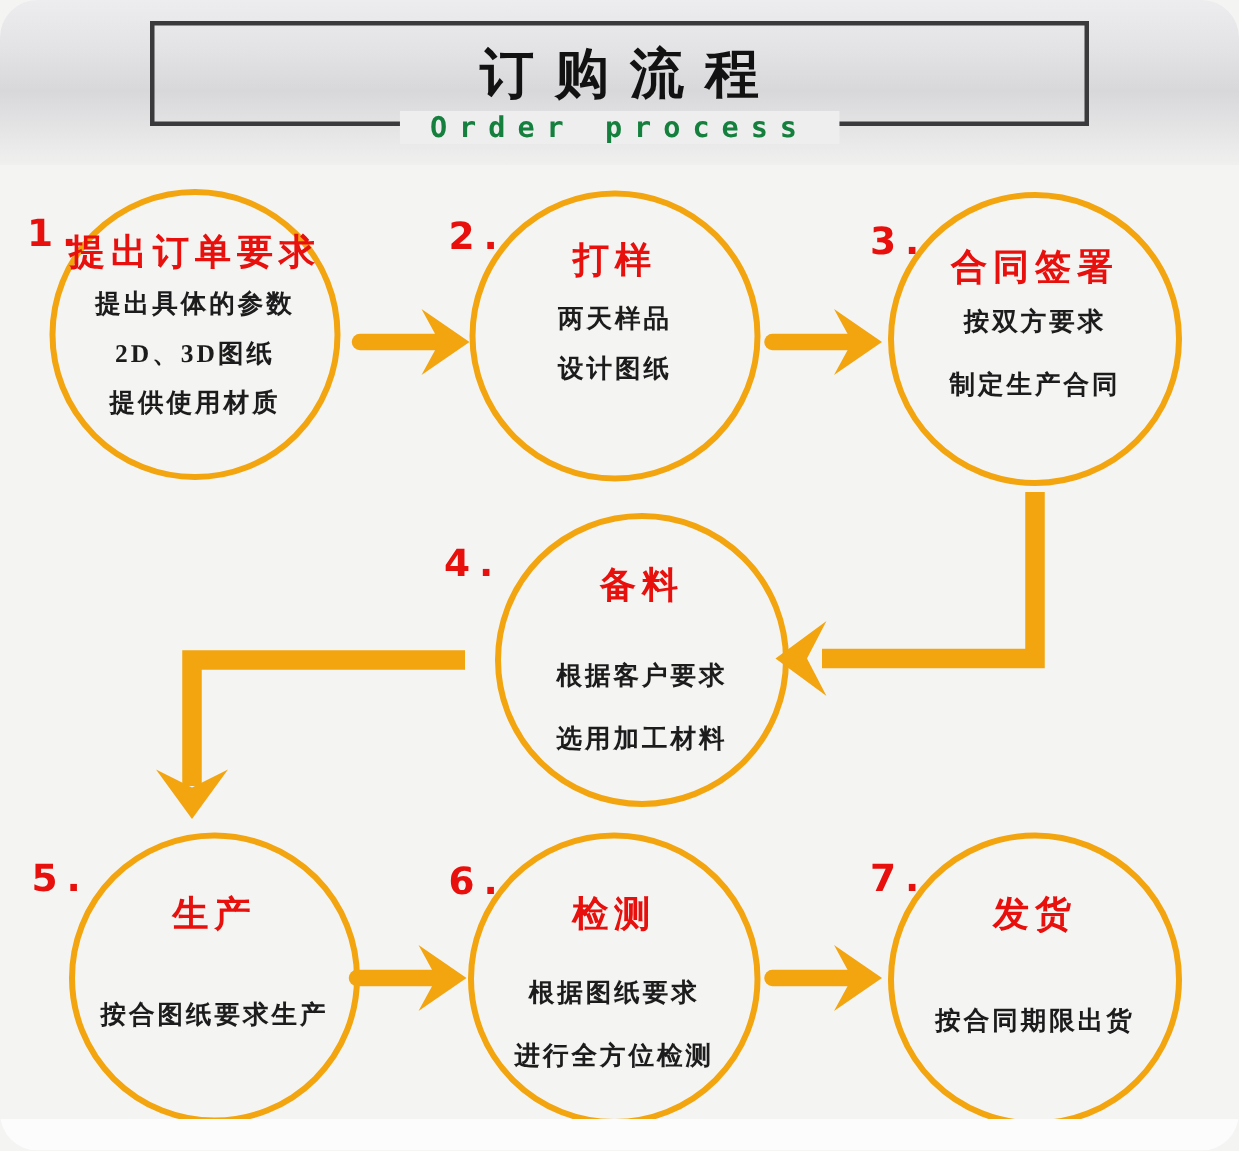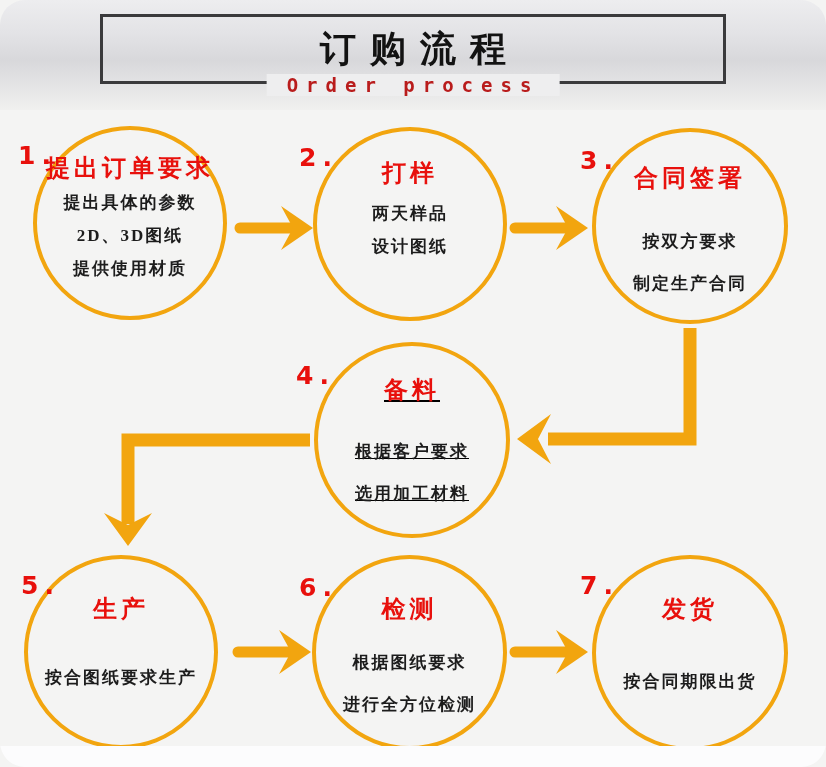--- a/index.html
+++ b/index.html
@@ -21,21 +21,21 @@
   }
   .title-cn{
     position:absolute;left:0;right:0;top:8px;text-align:center;
     font-family:"DejaVu Serif","Liberation Serif",serif;
     font-size:36px;font-weight:bold;color:#121212;letter-spacing:14px;
     text-indent:14px;white-space:nowrap;
   }
   .title-en{
     position:absolute;left:50%;bottom:-15px;transform:translateX(-50%);
     font-family:"DejaVu Sans Mono","Liberation Mono",monospace;
-    font-size:19px;font-weight:bold;color:#b91c1c;letter-spacing:8px;
+    font-size:19px;font-weight:bold;color:#15803d;letter-spacing:8px;
     background:#eeeeef;padding:0 20px;white-space:nowrap;
   }
   
   .connectors{position:absolute;left:0;top:0;z-index:2;pointer-events:none;}
   
   .circle{
     position:absolute;border:4px solid #F2A50F;border-radius:50%;
     box-sizing:border-box;display:flex;flex-direction:column;
     align-items:center;text-align:center;z-index:3;background:transparent;
   }
@@ -51,26 +51,26 @@
     position:absolute;font-size:25px;font-weight:bold;color:#E8100C;
     letter-spacing:6px;z-index:4;white-space:nowrap;
   }
   #c1{left:33px;top:126px;width:194px;height:194px;padding-top:22px;}
   #c1 .step-title{margin-bottom:2px;}
   #c1 .step-line{line-height:33px;font-family:Liberation Serif, serif;}
   #c2{left:313px;top:127px;width:194px;height:194px;padding-top:26px;}
   #c2 .step-title{margin-bottom:8px;}
   #c2 .step-line{line-height:33px;}
   #c3{left:592px;top:128px;width:196px;height:196px;padding-top:30px;}
-  #c3 .step-title{margin-bottom:26px;}
+  #c3 .step-title{}
   #c3 .step-line{line-height:42px;}
-  #c4{left:314px;top:342px;width:196px;height:196px;padding-top:28px;text-decoration:underline;}
+  #c4{left:330px;top:342px;width:196px;height:196px;padding-top:28px;}
   #c4 .step-title{margin-bottom:24px;}
   #c4 .step-line{line-height:42px;}
-  #c5{left:24px;top:555px;width:194px;height:194px;padding-top:34px;}
+  #c5{left:46px;top:555px;width:194px;height:194px;padding-top:34px;}
   #c5 .step-title{margin-bottom:32px;}
   #c5 .step-line{line-height:40px;}
   #c6{left:312px;top:555px;width:195px;height:195px;padding-top:34px;}
   #c6 .step-title{margin-bottom:16px;}
   #c6 .step-line{line-height:42px;}
   #c7{left:592px;top:555px;width:196px;height:196px;padding-top:34px;}
   #c7 .step-title{margin-bottom:36px;}
   #c7 .step-line{line-height:40px;}
   #n1{left:18px;top:141px;}
   #n2{left:299px;top:143px;}

